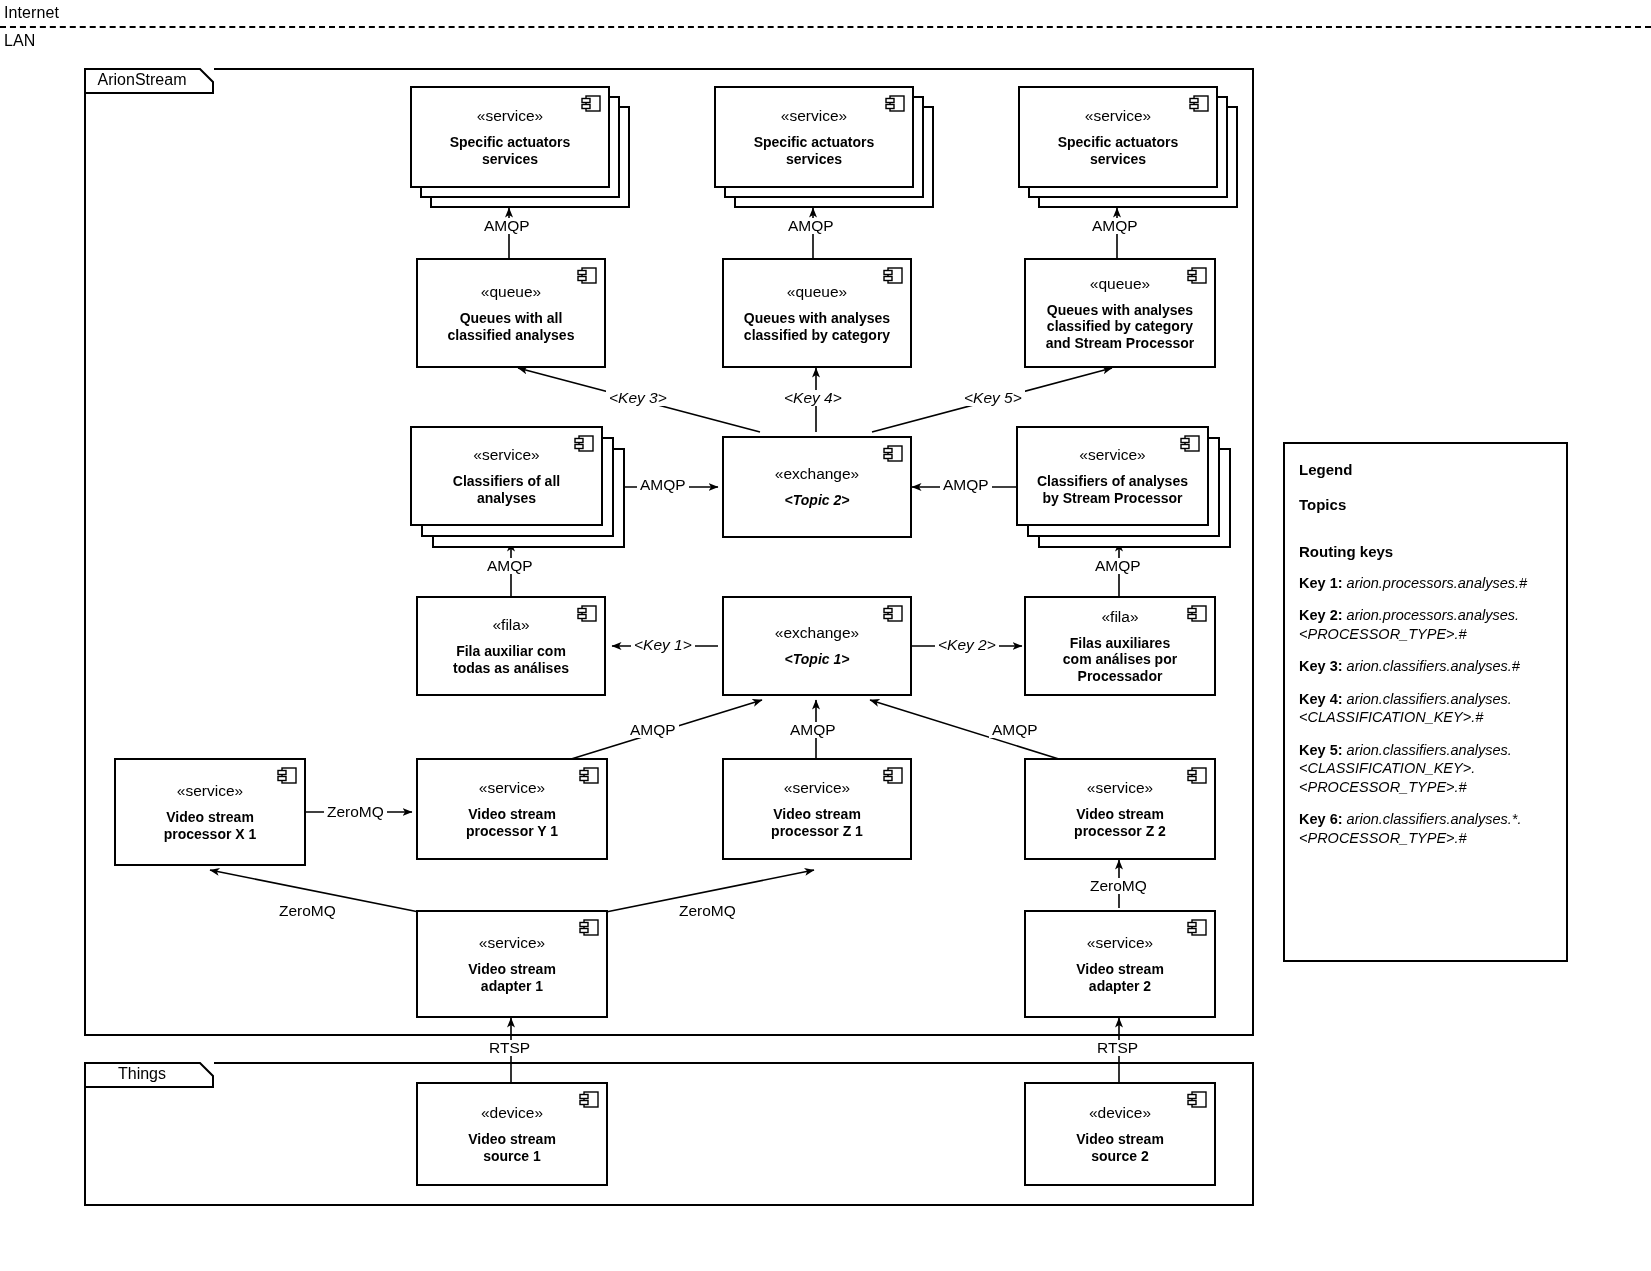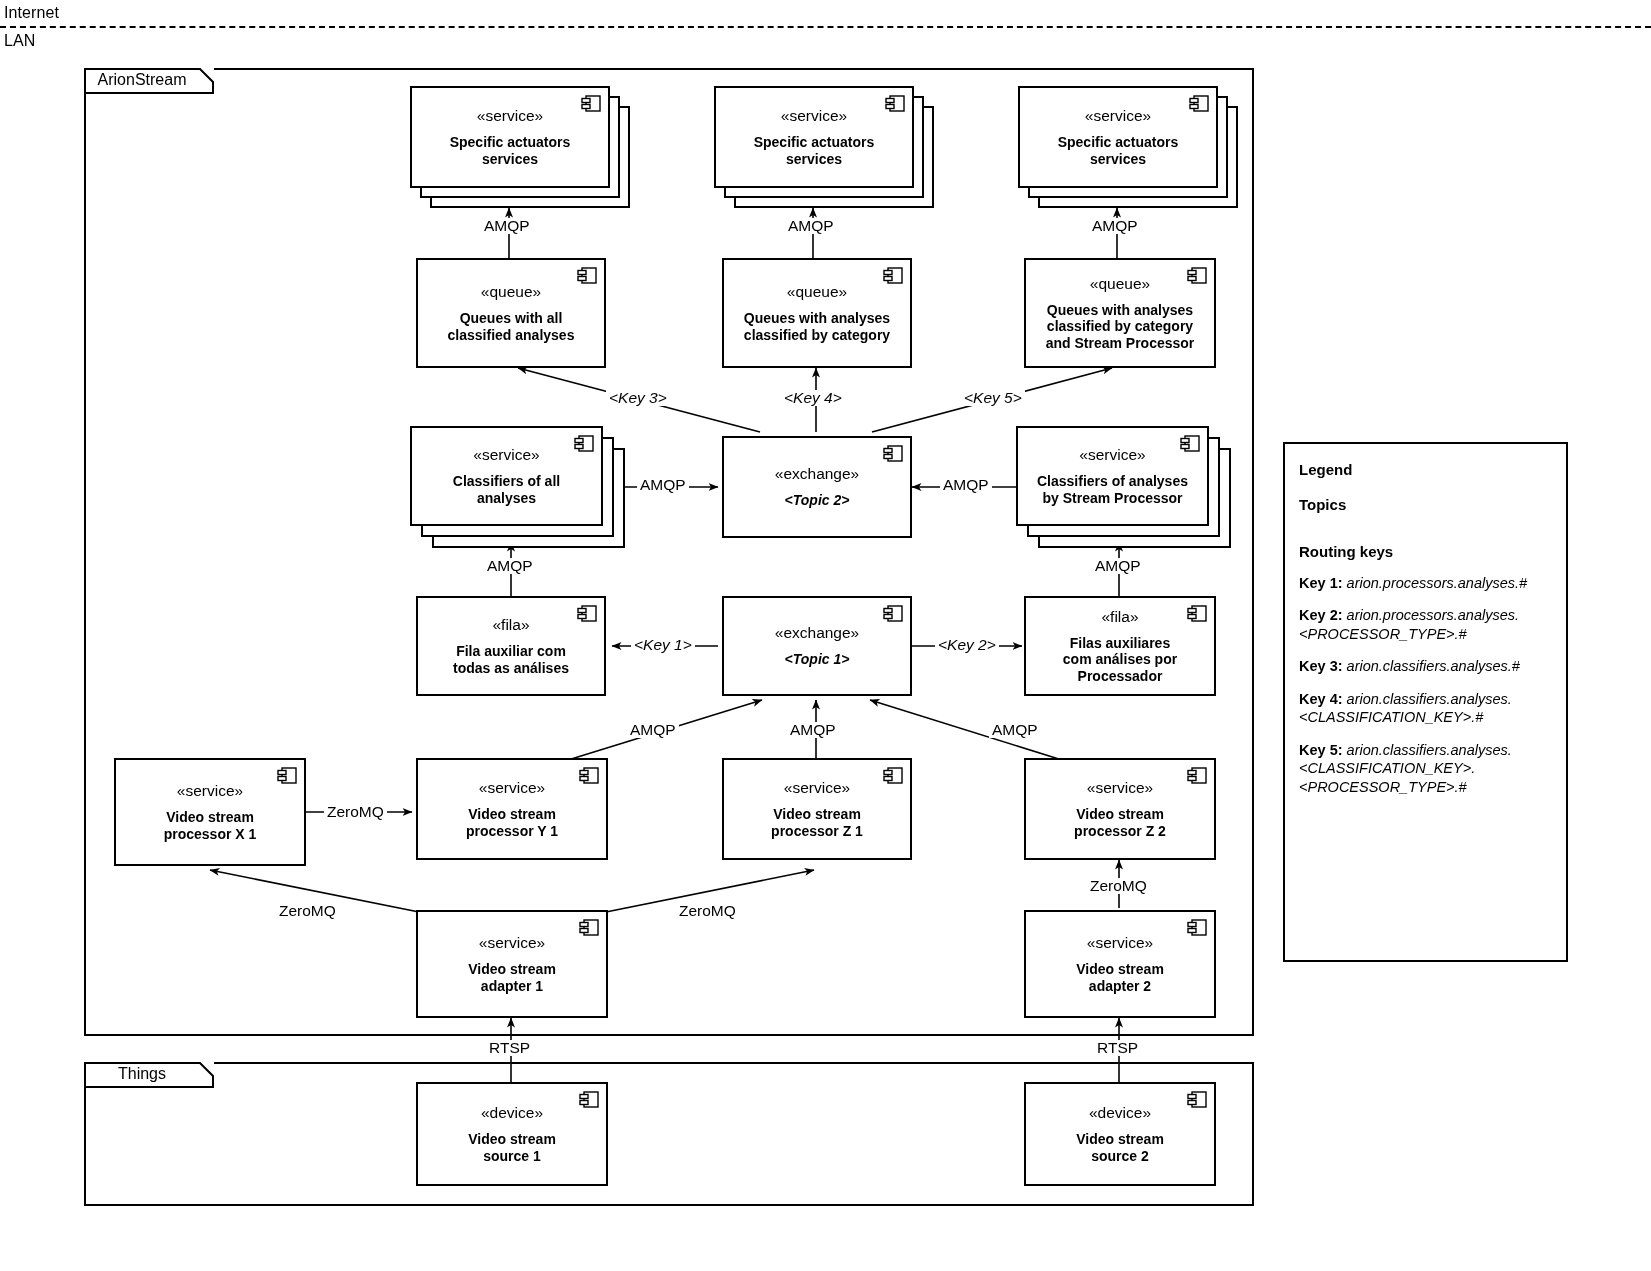--- a/index.html
+++ b/index.html
@@ -554,15 +554,19 @@
       <span class="v">arion.classifiers.analyses.#</span>
     </div>
     <div class="entry">
       <span class="k">Key 4:</span>
       <span class="v">arion.classifiers.analyses.&lt;CLASSIFICATION_KEY&gt;.#</span>
     </div>
     <div class="entry">
       <span class="k">Key 5:</span>
       <span class="v">arion.classifiers.analyses.&lt;CLASSIFICATION_KEY&gt;.&lt;PROCESSOR_TYPE&gt;.#</span>
     </div>
+    <div class="entry">
+      <span class="k">Key 6:</span>
+      <span class="v">arion.classifiers.analyses.*.&lt;PROCESSOR_TYPE&gt;.#</span>
+    </div>
   </div>
 
 </div>
 
 </body></html>

